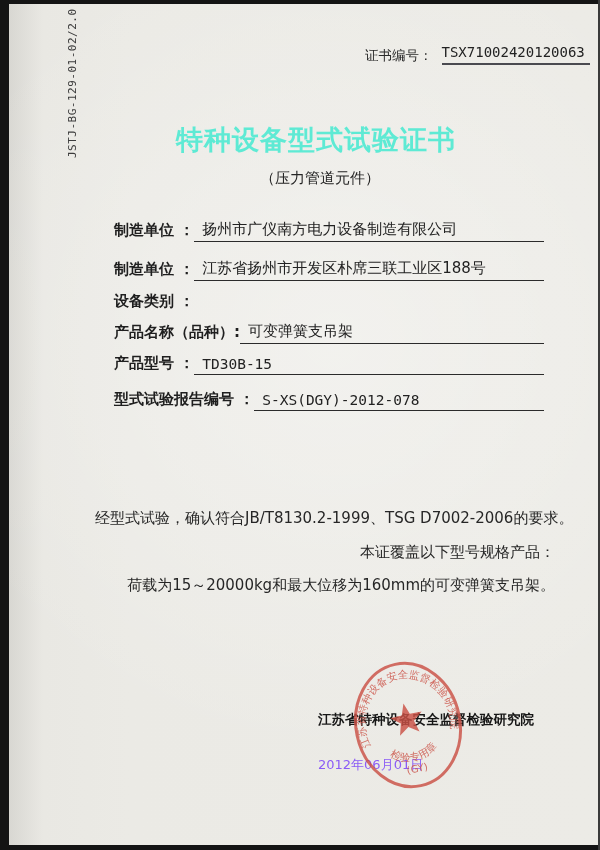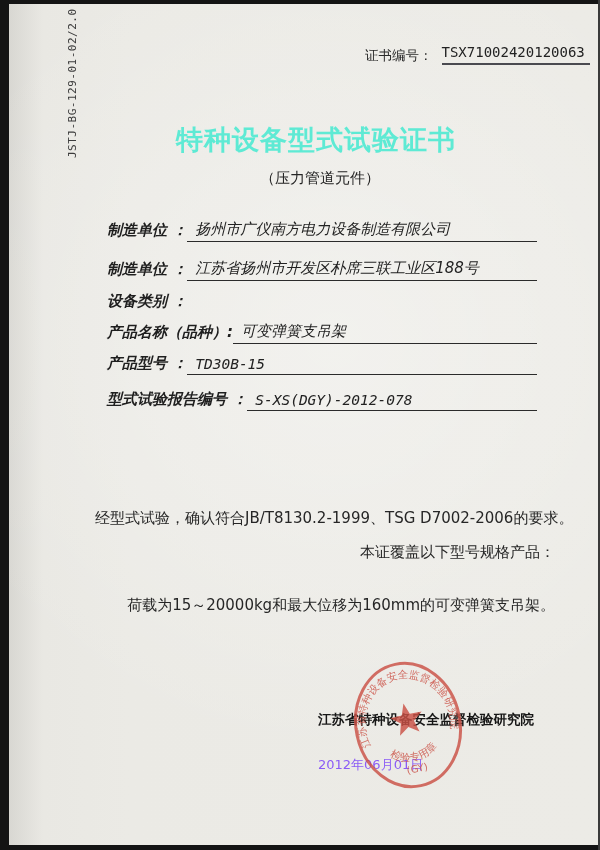--- a/index.html
+++ b/index.html
@@ -37,22 +37,22 @@
   .title{
     position:absolute;left:0;right:0;top:122px;text-align:center;padding-left:32px;
     font-size:27px;font-weight:bold;color:#5eead4;letter-spacing:1px;white-space:nowrap;
   }
   .subtitle{
     position:absolute;left:0;right:0;top:169px;text-align:center;padding-left:40px;
     font-size:15px;color:#242424;white-space:nowrap;
   }
   
   .field-row{
-    position:absolute;left:107px;width:430px;height:26px;
-    display:flex;align-items:flex-end;font-size:15px;color:#222;font-style:italic;
+    position:absolute;left:114px;width:430px;height:26px;
+    display:flex;align-items:flex-end;font-size:15px;color:#222;
   }
   .field-label{font-weight:bold;white-space:nowrap;padding-bottom:2px;color:#1f1f1f;}
   .field-value{
     flex:1;border-bottom:1.5px solid #2b2b2b;padding:0 0 2px 8px;white-space:nowrap;
   }
   .mono{font-family:"DejaVu Sans Mono","Liberation Mono",monospace;font-size:14.5px;}
   
   .body-line{
     position:absolute;left:95px;width:460px;
     font-size:15px;color:#262626;white-space:nowrap;text-align:right;
@@ -105,21 +105,21 @@
     <span class="field-label">产品型号 ：</span>
     <span class="field-value mono">TD30B-15</span>
   </div>
   <div class="field-row" style="top:385px">
     <span class="field-label">型式试验报告编号 ：</span>
     <span class="field-value mono">S-XS(DGY)-2012-078</span>
   </div>
 
   <div class="body-line" style="top:509px">经型式试验，确认符合JB/T8130.2-1999、TSG D7002-2006的要求。</div>
   <div class="body-line" style="top:543px">本证覆盖以下型号规格产品：</div>
-  <div class="body-line" style="top:596px">荷载为15～20000kg和最大位移为160mm的可变弹簧支吊架。</div>
+  <div class="body-line" style="top:576px">荷载为15～20000kg和最大位移为160mm的可变弹簧支吊架。</div>
 
   <div class="issuer">江苏省特种设备安全监督检验研究院</div>
   <div class="issue-date">2012年06月01日</div>
 
   <svg class="stamp" width="118" height="140" viewBox="0 0 118 140">
     <g transform="rotate(-12 58 69)" fill="none">
       <ellipse cx="58" cy="69" rx="52" ry="62" stroke="#cb5146" stroke-width="3"></ellipse>
       <path id="stampTopArc" d="M 19 87.2 A 43 46 0 1 1 97 87.2" fill="none"></path>
       <path id="stampBottomArc" d="M 28.5 89.7 A 36 36 0 0 0 87.5 89.7" fill="none"></path>
       <text font-size="10.5" fill="#cb5146" letter-spacing="0">

